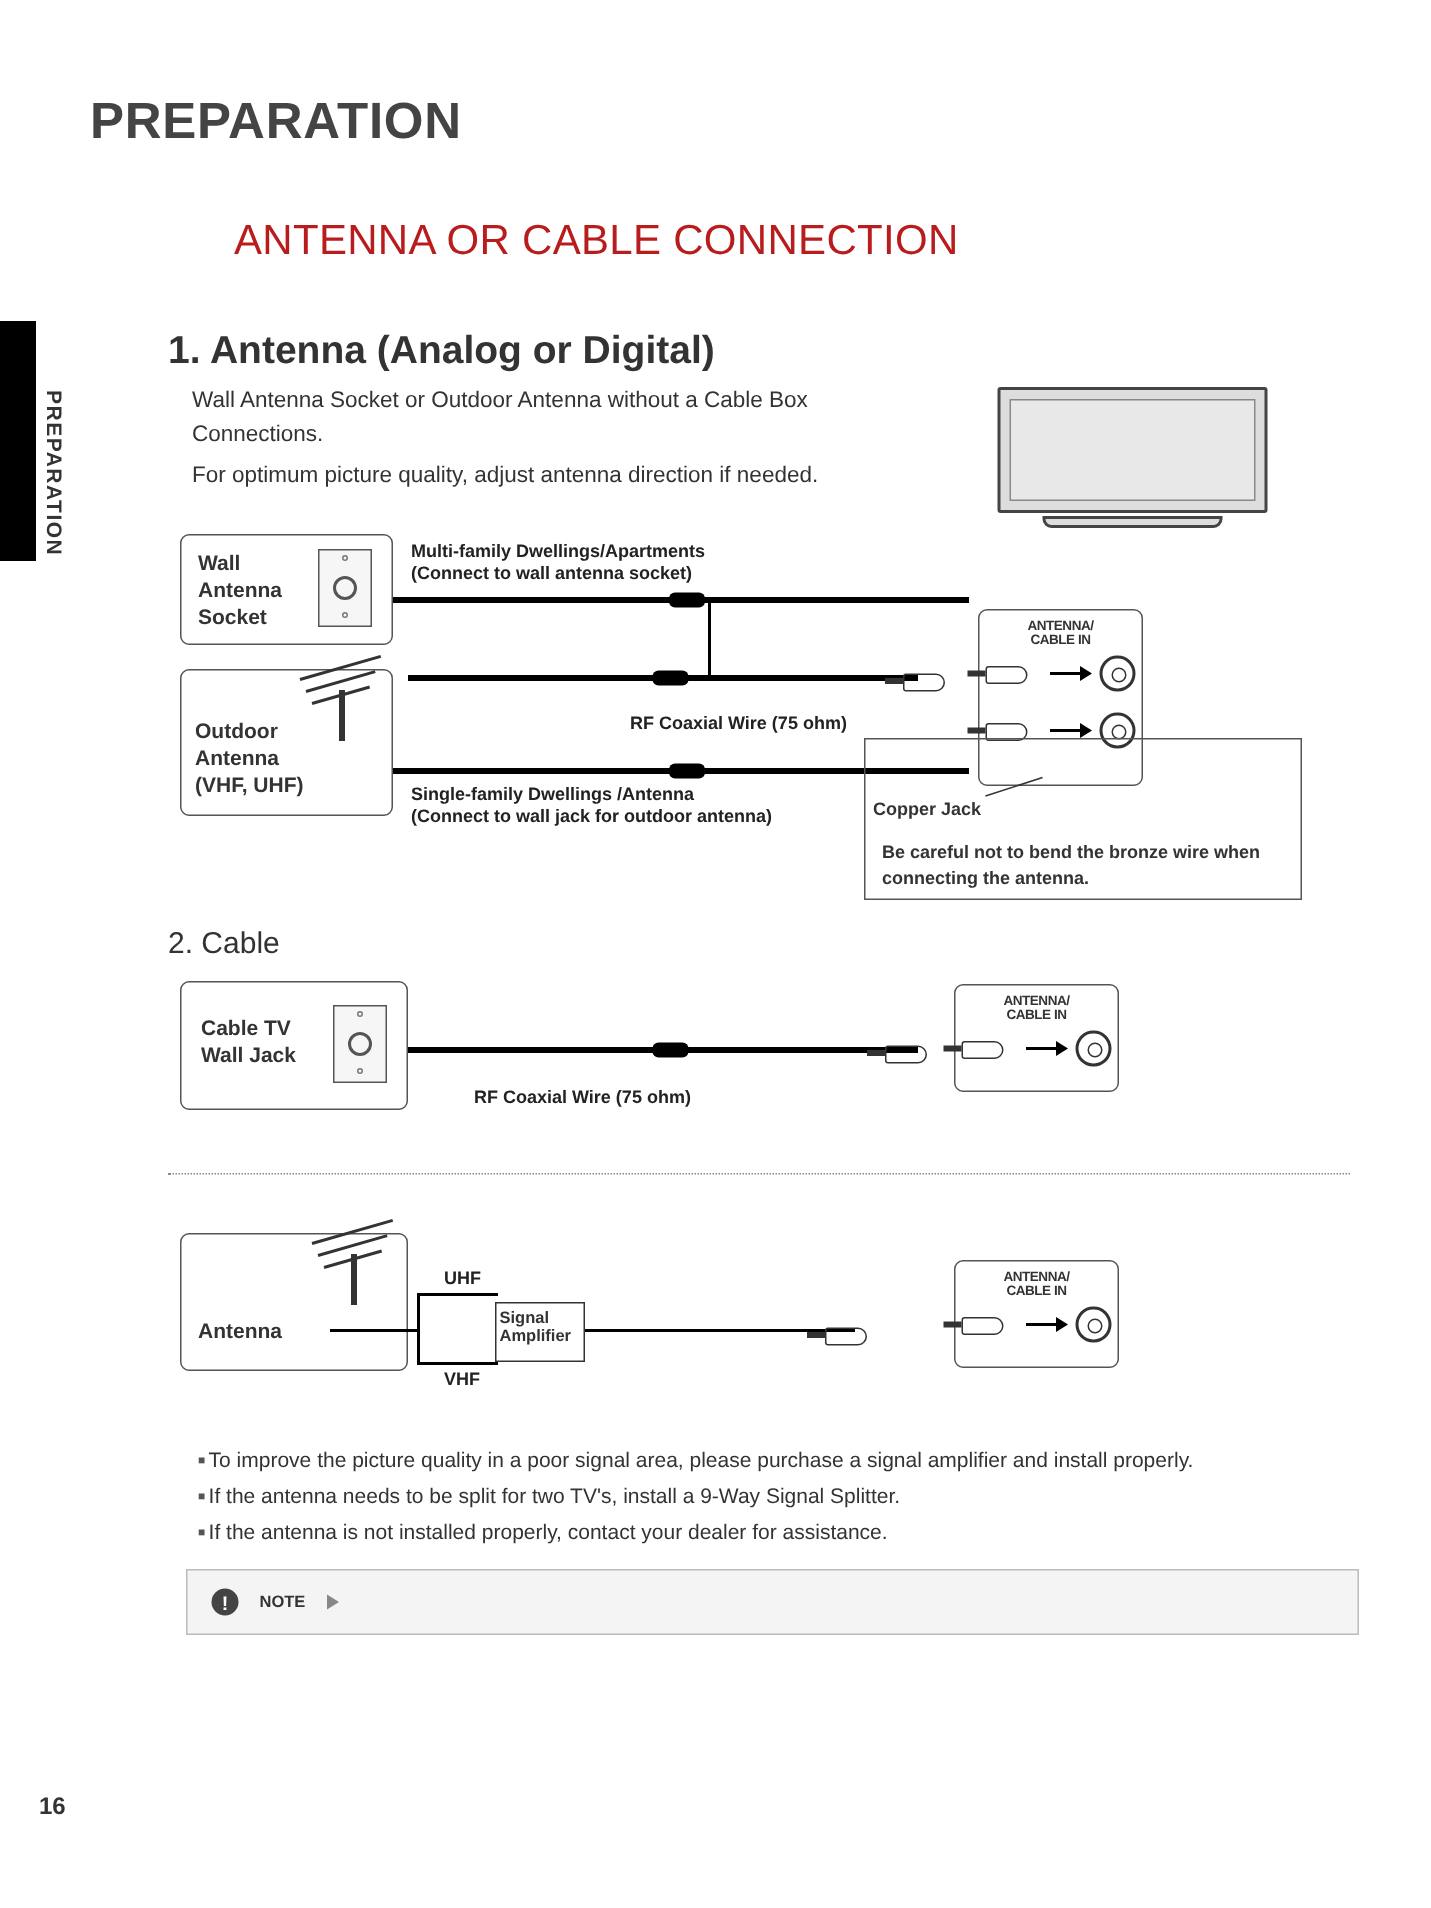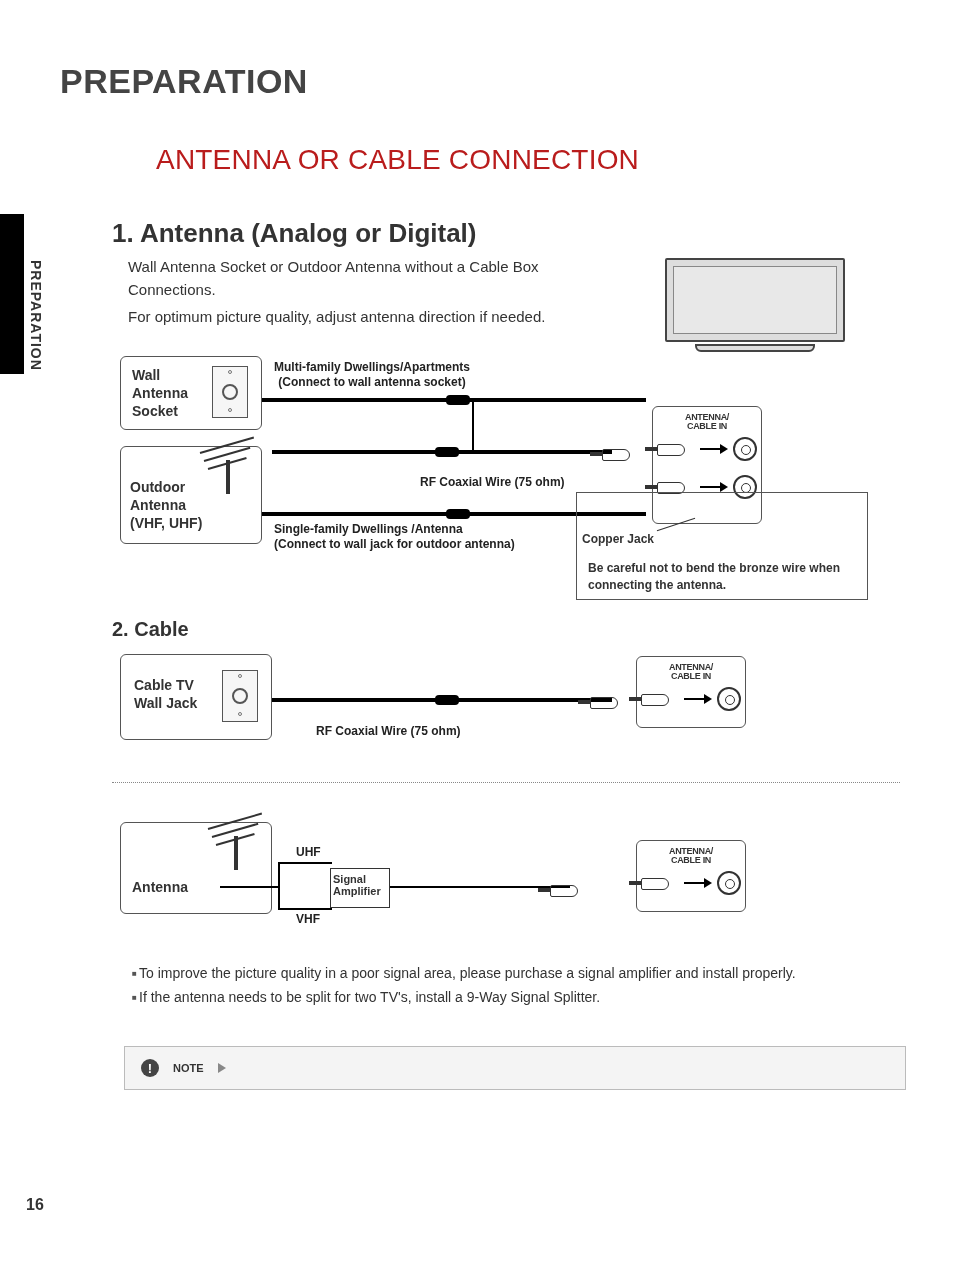--- a/index.html
+++ b/index.html
@@ -97,21 +97,21 @@
   .rfline { position:absolute; height:4px; background:#000; }
   .rfline::after { content:""; position:absolute; left:48%; top:-3px; width:24px; height:10px; background:#000; border-radius:4px; }
   .rfplug { position:absolute; }
 
   .warn-box { position:absolute; left:576px; top:492px; width:292px; height:108px; border:1px solid #555; }
   .warn-text { position:absolute; left:588px; top:560px; width:270px; font-size:12px; font-weight:700; line-height:1.4; }
   .copper-lbl { position:absolute; left:582px; top:532px; font-size:12px; font-weight:700; }
   .copper-lead { position:absolute; left:656px; top:524px; width:40px; height:1px; border-top:1px solid #333; transform:rotate(-18deg); }
 
   
-  .sec2-heading { position:absolute; left:112px; top:618px; font-size:20px; font-weight:700; color:#333; }
+  .sec2-heading { position:absolute; left:112px; top:618px; font-size:20px; font-weight:400; color:#333; }
   .antenna-panel2 { left:636px; top:656px; }
   .dotted-divider { position:absolute; left:112px; top:782px; width:788px; border-top:1px dotted #888; }
 
   
   .bottom-box { position:absolute; left:120px; top:822px; width:152px; height:92px; border:1px solid #555; border-radius:6px; }
   .amp-box { position:absolute; left:330px; top:868px; width:60px; height:40px; border:1px solid #333; font-size:11px; font-weight:700; text-align:left; padding:4px 2px; line-height:1.1; }
   .line { position:absolute; background:#000; height:2px; }
   .vline { position:absolute; background:#000; width:2px; }
   .antenna-panel3 { left:636px; top:840px; height:72px; }
 
@@ -168,21 +168,21 @@
   <div class="el" style="left:14px; top:16px; width:48px; transform:rotate(-16deg);"></div>
   <div class="el" style="left:18px; top:24px; width:40px; transform:rotate(-16deg);"></div>
 </div>
 
 <div class="rfline" style="left:262px; top:398px; width:384px;"></div>
 <div class="vline" style="left:472px; top:398px; height:56px;"></div>
 <div class="rfline" style="left:272px; top:450px; width:340px;"></div>
 <div class="rfline" style="left:262px; top:512px; width:384px;"></div>
 <div class="rfplug" style="left:602px; top:446px;"><span class="plug"></span></div>
 
-<div class="dlabel" style="left:274px; top:360px; white-space:pre-line;text-align:center;">Multi-family Dwellings/Apartments
+<div class="dlabel" style="left:274px; top:360px; white-space:pre-line;">Multi-family Dwellings/Apartments
 (Connect to wall antenna socket)</div>
 <div class="dlabel" style="left:420px; top:475px;">RF Coaxial Wire (75 ohm)</div>
 <div class="dlabel" style="left:274px; top:522px; white-space:pre-line;">Single-family Dwellings /Antenna
 (Connect to wall jack for outdoor antenna)</div>
 
 <div class="antenna-panel">
   <div class="lbl" style="white-space:pre-line;">ANTENNA/
 CABLE IN</div>
   <div class="row">
       <span class="plug"></span>
@@ -252,20 +252,21 @@
   <div class="row">
       <span class="plug"></span>
       <span class="arrow"></span>
       <span class="port-in" style="margin:0;"></span>
     </div>
 </div>
 
 <div class="bullets">
   <div class="b">To improve the picture quality in a poor signal area, please purchase a signal amplifier and install properly.</div>
   <div class="b">If the antenna needs to be split for two TV's, install a 9-Way Signal Splitter.</div>
+  <div class="b">If the antenna is not installed properly, contact your dealer for assistance.</div>
 </div>
 
 <div class="note-box">
   <div class="note-icon">!</div>
   <div class="note-label">NOTE</div>
   <div class="note-tri"></div>
 </div>
 
 <div class="page-num">16</div>
 

